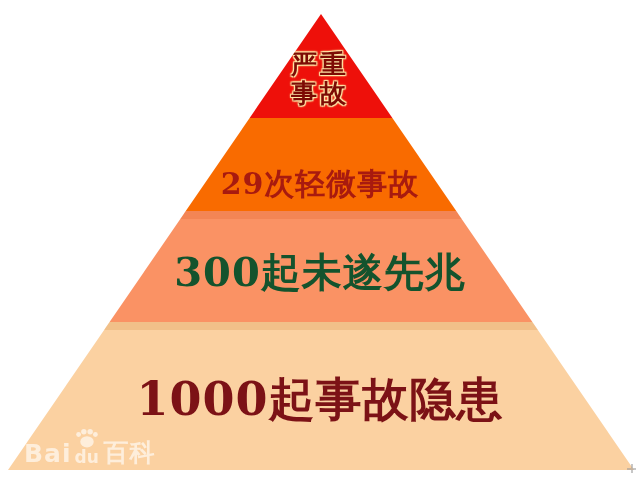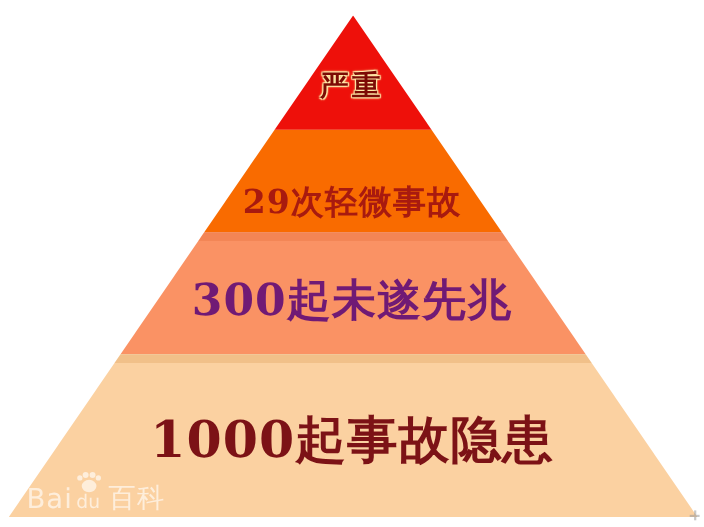--- a/index.html
+++ b/index.html
@@ -34,21 +34,21 @@
     text-shadow:-1px -1px 1px #ffe9a8,1px -1px 1px #ffe9a8,-1px 1px 1px #ffe9a8,1px 1px 1px #ffe9a8,0 0 3px #ffe290;
   }
   .lvl-1 .lvl-label{font-size:30px;letter-spacing:1px;margin-top:26px;}
   .lvl-2 .lvl-label{font-size:40px;letter-spacing:1px;}
   .lvl-3 .lvl-label{font-size:46px;letter-spacing:1px;}
   
   .watermark{
     position:absolute;left:24px;top:424px;height:42px;z-index:5;
     display:flex;align-items:flex-end;
     font-family:"DejaVu Sans","Liberation Sans",sans-serif;
-    font-weight:normal;color:rgba(255,255,255,0.62);
+    font-weight:bold;color:rgba(255,255,255,0.62);
     user-select:none;pointer-events:none;
   }
   .wm-bai{font-size:25px;line-height:1;letter-spacing:1px;}
   .wm-du-wrap{position:relative;width:30px;height:38px;text-align:center;}
   .wm-du{position:absolute;left:3px;bottom:0;font-size:17px;line-height:1;}
   .wm-paw{position:absolute;left:2px;top:0;width:26px;height:21px;}
   .wm-suffix{font-size:25px;line-height:1.1;letter-spacing:1px;margin-left:2px;}
   
   .corner-artifact{
     position:absolute;left:627px;top:464px;width:9px;height:9px;opacity:0.55;
@@ -62,29 +62,30 @@
 </head>
 <body>
 
 <div class="stage">
 
   <div class="pyramid">
 
     <div class="band band-0 lvl-0" style="background-color: rgb(238, 16, 10);">
       <div class="lvl-label" style="color: rgb(125, 10, 4);">
         <span class="lvl0-line">严重</span>
+        <span class="lvl0-line">事故</span>
       </div>
     </div>
 
     <div class="band band-1 lvl-1" style="background-color: rgb(249, 107, 0);">
       <span class="lvl-label" style="color: rgb(168, 26, 15);">29次轻微事故</span>
     </div>
 
     <div class="band band-2 lvl-2" style="background-color: rgb(250, 146, 100);">
-      <span class="lvl-label" style="color: #701a75;">300起未遂先兆</span>
+      <span class="lvl-label" style="color: #14532d;">300起未遂先兆</span>
     </div>
 
     <div class="band band-3 lvl-3" style="background-color: rgb(251, 209, 161);">
       <span class="lvl-label" style="color: rgb(124, 18, 22);">1000起事故隐患</span>
     </div>
 
   </div>
 
   <div class="watermark">
     <span class="wm-bai">Bai</span>

